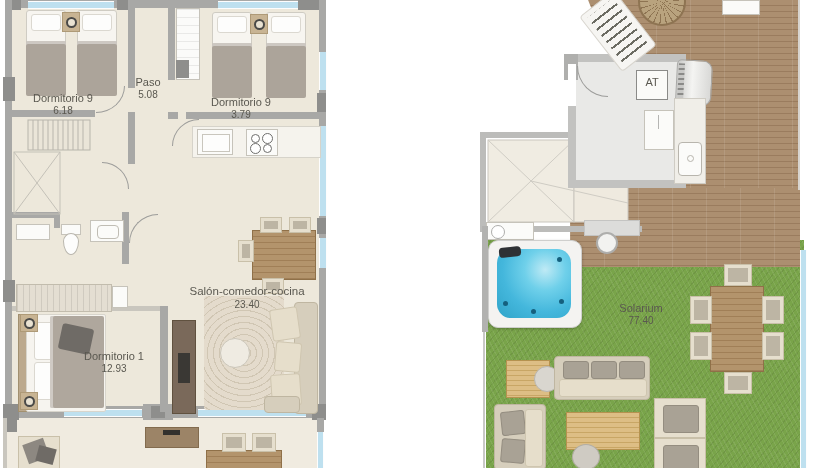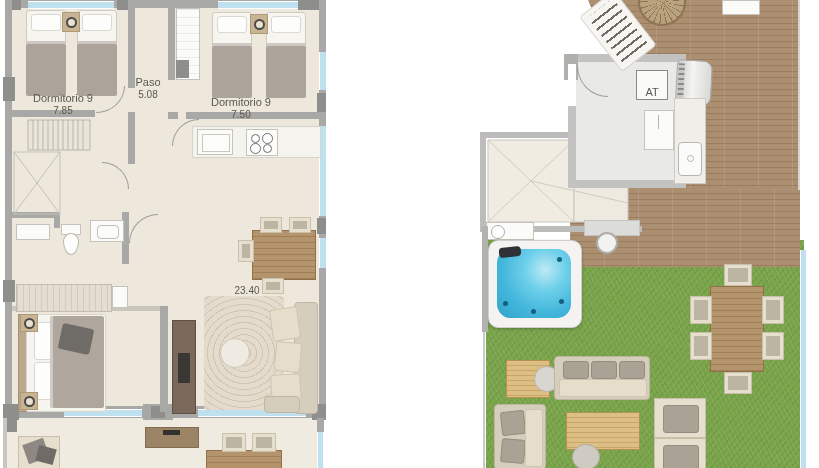--- a/index.html
+++ b/index.html
@@ -210,31 +210,36 @@
     <div class="a woodD" style="left:206px;top:450px;width:74px;height:18px"></div>
     <div class="a chair" style="left:222px;top:433px;width:22px;height:17px">
         <i></i>
       </div>
     <div class="a chair" style="left:252px;top:433px;width:22px;height:17px">
         <i></i>
       </div>
 
     <div class="a lbl" style="left:18px;top:92px;width:90px">
       <span class="nm">Dormitorio 9</span>
-      <span class="ar">7.85</span>
+      <span class="ar">6.18</span>
     </div>
     <div class="a lbl" style="left:126px;top:76px;width:44px">
       <span class="nm">Paso</span>
       <span class="ar">5.08</span>
     </div>
     <div class="a lbl" style="left:196px;top:96px;width:90px">
       <span class="nm">Dormitorio 9</span>
-      <span class="ar">7.50</span>
+      <span class="ar">3.79</span>
+    </div>
+    <div class="a lbl" style="left:76px;top:350px;width:76px">
+      <span class="nm">Dormitorio 1</span>
+      <span class="ar">12.93</span>
     </div>
     <div class="a lbl" style="left:168px;top:285px;width:158px">
+      <span class="nm big">Salón-comedor-cocina</span>
       <span class="ar">23.40</span>
     </div>
   </div>
 
   <div class="a" style="left:440px;top:0;width:379px;height:468px">
 
     <div class="a grass" style="left:46px;top:240px;width:318px;height:228px"></div>
 
     <div class="a deck" style="left:148px;top:0;width:212px;height:190px"></div>
     <div class="a deck" style="left:130px;top:188px;width:230px;height:79px"></div>
@@ -251,21 +256,21 @@
     <div class="a wall" style="left:42px;top:132px;width:88px;height:6px;background:#BCBCBA"></div>
     <div class="a" style="left:40px;top:132px;width:6px;height:100px;background:#BCBCBA"></div>
     <div class="a" style="left:40px;top:226px;width:162px;height:6px;background:#BCBCBA"></div>
 
     <div class="a" style="left:128px;top:54px;width:118px;height:134px;background:#C2C2C0"></div>
     <div class="a" style="left:136px;top:62px;width:102px;height:118px;background:#E9E9E7"></div>
     <div class="a" style="left:124px;top:54px;width:14px;height:26px;background:#AFAFAD"></div>
     <div class="a" style="left:128px;top:64px;width:8px;height:42px;background:#FFF"></div>
     <div class="a arcBL" style="left:137px;top:66px;width:30px;height:30px"></div>
     <div class="a" style="left:196px;top:70px;width:30px;height:28px;background:#FAFAF8;border:1.5px solid #8A8A88">
-      <div class="lbl" style="margin-top:15px">
+      <div class="lbl" style="margin-top:5px">
           <span class="nm">AT</span>
         </div>
     </div>
     <div class="a wbox" style="left:204px;top:110px;width:28px;height:38px">
       <div class="a" style="left:13px;top:4px;width:1px;height:14px;background:#B5B5B3"></div>
     </div>
 
     <div class="a" style="left:236px;top:60px;width:34px;height:44px;background:linear-gradient(90deg,#C9C9C7,#F4F4F2 45%,#D8D8D6);border:1px solid #A8A8A6;border-radius:5px 10px 10px 5px;transform:rotate(3deg)">
       <div class="a" style="left:1px;top:3px;width:6px;height:36px;background:repeating-linear-gradient(to bottom,#8A8A88 0 2px,#C8C8C6 2px 5px)"></div>
     </div>
@@ -337,15 +342,19 @@
     </div>
     <div class="a slat" style="left:126px;top:412px;width:72px;height:36px"></div>
     <div class="a" style="left:132px;top:444px;width:26px;height:24px;background:#CFCBC3;border:1px solid #B2AEA5;border-radius:50%"></div>
     <div class="a chair" style="left:214px;top:398px;width:50px;height:38px">
       <div class="a cushD" style="left:8px;top:6px;width:34px;height:26px"></div>
     </div>
     <div class="a chair" style="left:214px;top:438px;width:50px;height:38px">
       <div class="a cushD" style="left:8px;top:6px;width:34px;height:26px"></div>
     </div>
 
+    <div class="a lbl" style="left:156px;top:302px;width:90px">
+      <span class="nm">Solarium</span>
+      <span class="ar">77,40</span>
+    </div>
   </div>
 
 </div>
 
 </body></html>

